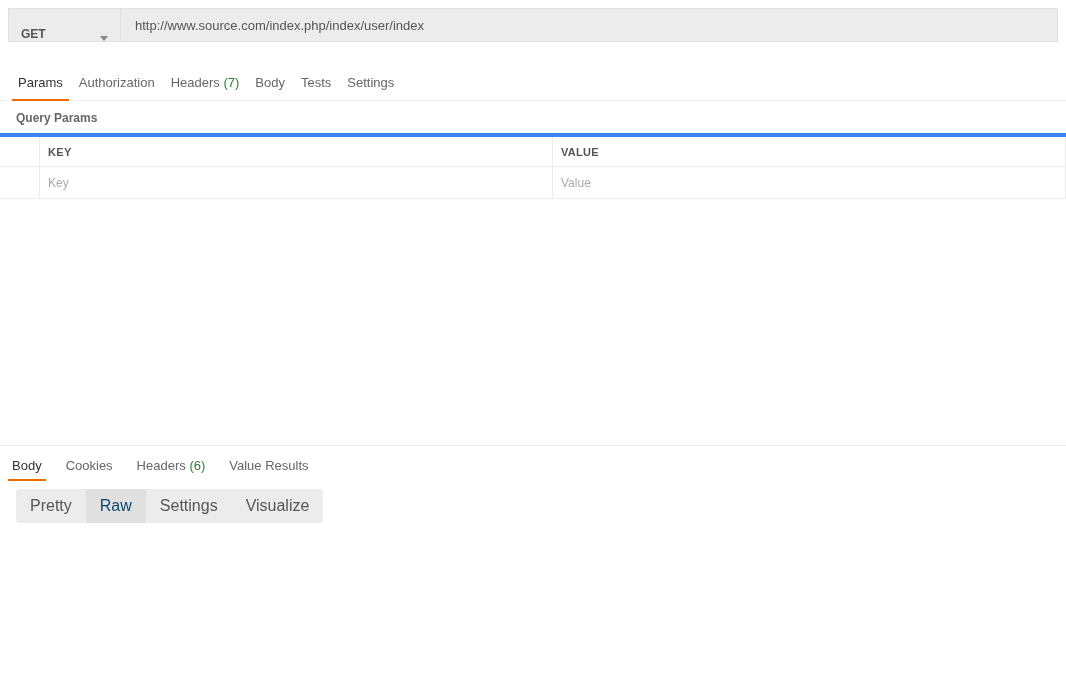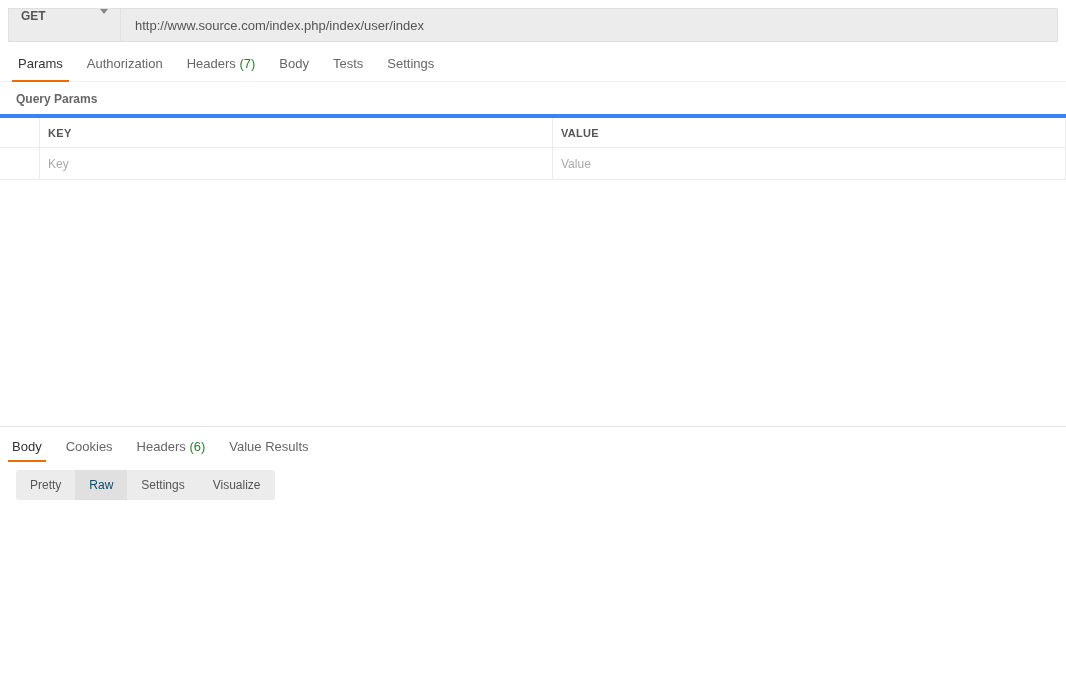--- a/index.html
+++ b/index.html
@@ -15,21 +15,21 @@
   .top-bar {
     margin: 8px 8px 0 8px;
     display: flex;
     border: 1px solid #e0e0e0;
     background: #ececec;
     height: 34px;
   }
   .method-dropdown {
     width: 112px;
     display: flex;
-    align-items: flex-start;
+    align-items: flex-end;
     padding: 0 12px;
     border-right: 1px solid #e0e0e0;
     justify-content: space-between;
     cursor: pointer;
   }
   .method-dropdown .label {
     font-weight: 600;
     color: #555;
     font-size: 12px;
   }
@@ -43,23 +43,23 @@
     flex: 1;
     border: none;
     background: transparent;
     padding: 14px 14px;
     font-size: 13px;
     color: #555;
     outline: none;
   }
   .req-tabs {
     display: flex;
-    gap: 20px;
+    gap: 12px;
     padding: 0 16px;
-    margin-top: 8px;
+    margin-top: 27px;
     border-bottom: 1px solid #f0f0f0;
   }
   .req-tab {
     padding: 6px 2px 10px 2px;
     font-size: 13px;
     color: #666;
     cursor: pointer;
     position: relative;
   }
   .req-tab.active {
@@ -143,21 +143,21 @@
   }
   .view-tabs {
     display: inline-flex;
     margin: 8px 0 0 16px;
     background: #ececec;
     border-radius: 3px;
     overflow: hidden;
   }
   .view-tab {
     padding: 8px 14px;
-    font-size: 12px;
+    font-size: 16px;
     color: #555;
     cursor: pointer;
   }
   .view-tab.active {
     background: #e0e0e0;
     color: #0c4a6e;
   }
   .response-body {
     margin: 10px 16px 0 16px;
     font-family: Consolas, Menlo, Monaco, monospace;

